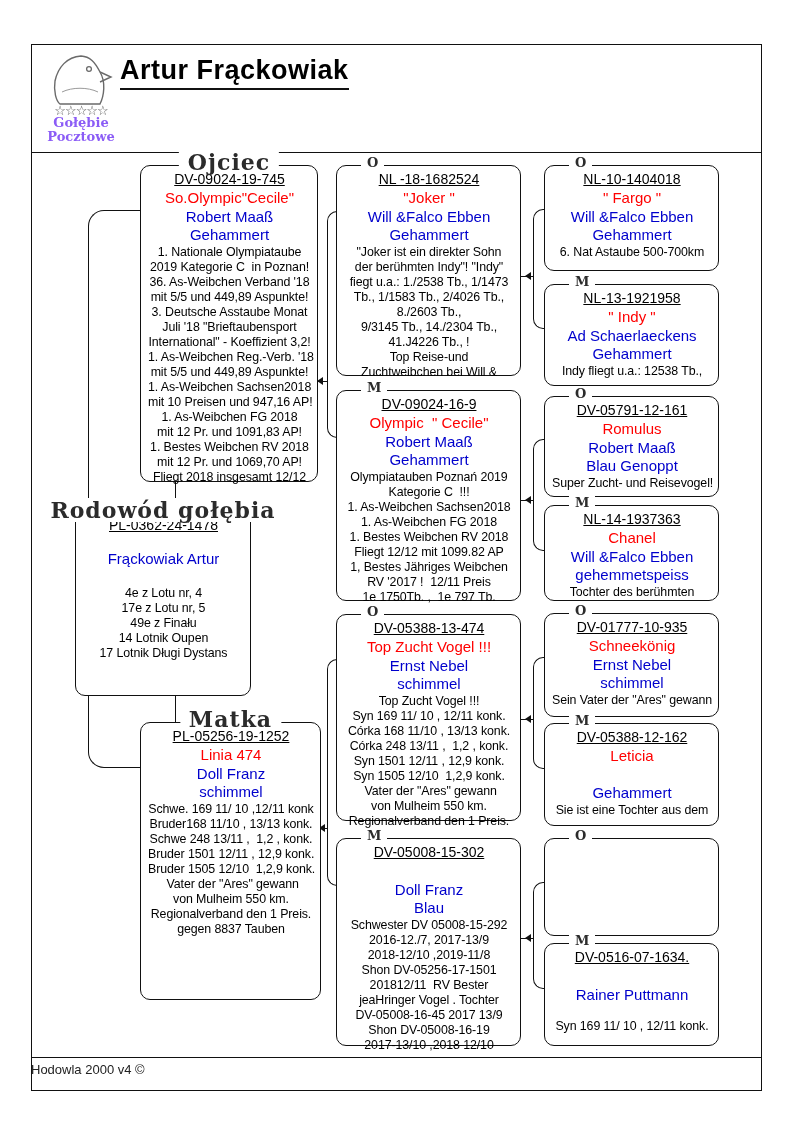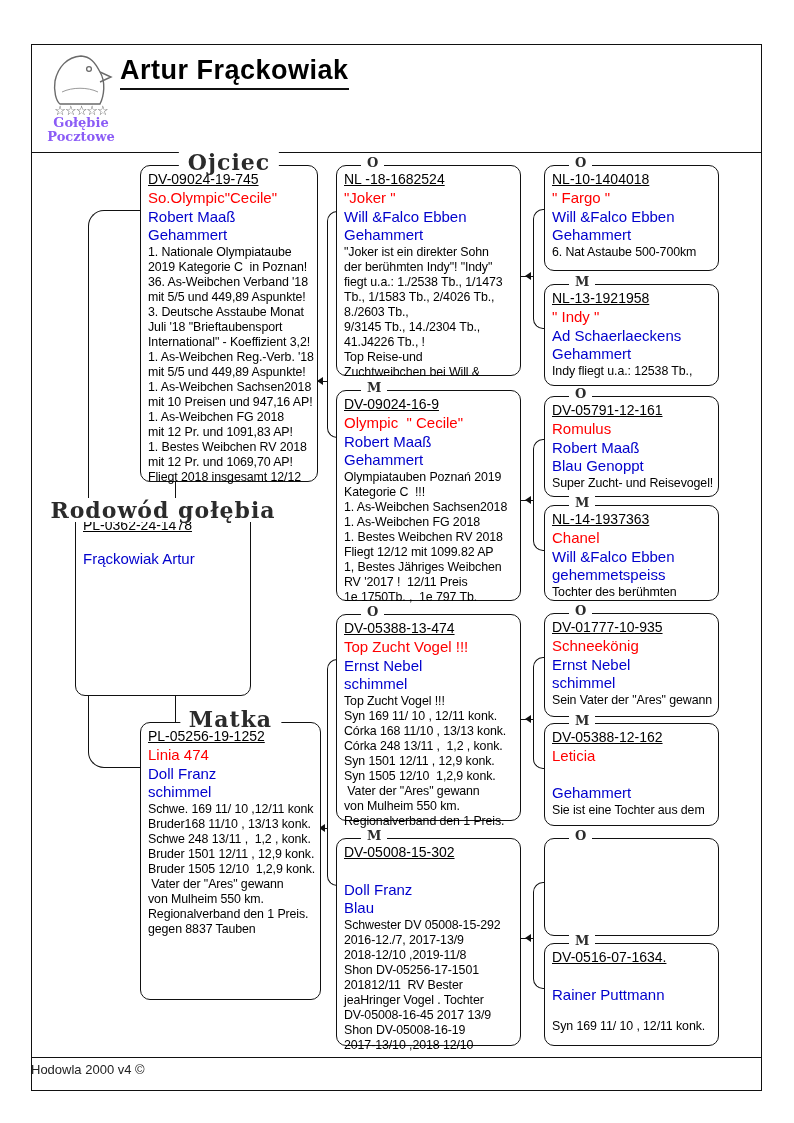--- a/index.html
+++ b/index.html
@@ -26,21 +26,21 @@
   
   .conn { position:absolute; }
   .bracket { border-left:1.6px solid #111; border-top:1.6px solid #111; border-bottom:1.6px solid #111;
              border-top-left-radius:10px; border-bottom-left-radius:10px; }
   .bracket-big { border-top-left-radius:16px; border-bottom-left-radius:16px; }
   .hstub { border-top:1.6px solid #111; height:0; }
   .vstub { border-left:1.6px solid #111; width:0; }
   .arrow-left { width:0; height:0; border-top:4.5px solid transparent; border-bottom:4.5px solid transparent; border-right:6px solid #111; }
 
   
-  .pbox { position:absolute; background:#fff; border:1.6px solid #111; border-radius:10px; padding:3px 6px 0 7px; box-sizing:border-box; }
+  .pbox { position:absolute; background:#fff; border:1.6px solid #111; border-radius:10px; padding:3px 6px 0 7px; box-sizing:border-box;text-align:center; }
   .pbox-label { position:absolute; background:#fff; font-family:"DejaVu Serif", serif; font-weight:bold; color:#2b2b2b; white-space:nowrap; }
   .pbox-label--big { top:-16px; left:50%; transform:translateX(-50%); font-size:22px; line-height:24px; padding:0 9px; letter-spacing:1px; }
   .pbox-label--small { top:-10px; left:24px; font-size:13px; line-height:14px; padding:0 6px; }
   .pbox-ring { font-size:14px; font-weight:normal; line-height:20px; min-height:20px; text-decoration:underline; white-space:pre; }
   .pbox-name { font-size:15px; line-height:18.5px; min-height:18.5px; color:#ff0000; white-space:pre; }
   .owner-line { font-size:15px; line-height:18.5px; min-height:18.5px; color:#0000cc; white-space:pre; }
   .note-line { font-size:12.4px; line-height:15px; min-height:15px; white-space:pre; letter-spacing:-0.1px; }
 
   
   .pbox--ojciec  { left:140px; top:165px; width:178px; height:317px; }
@@ -116,20 +116,27 @@
   <div class="conn hstub" style="left:521px; top:938px; width:12px;"></div>
   <div class="conn arrow-left" style="left:525px; top:934px;"></div>
 
   <div id="boxes-root">
       <div class="pbox pbox--subject">
     <span class="pbox-label pbox-label--big">Rodowód gołębia</span>
     <div class="pbox-ring">PL-0362-24-1478</div>
 
     <div class="pbox-owners">
           <div class="owner-line">Frąckowiak Artur</div>
+        </div>
+    <div class="pbox-notes">
+          <div class="note-line">4e z Lotu nr, 4</div>
+          <div class="note-line">17e z Lotu nr, 5</div>
+          <div class="note-line">49e z Finału</div>
+          <div class="note-line">14 Lotnik Oupen</div>
+          <div class="note-line">17 Lotnik Długi Dystans</div>
         </div>
   </div>
       <div class="pbox pbox--ojciec">
     <span class="pbox-label pbox-label--big">Ojciec</span>
     <div class="pbox-ring">DV-09024-19-745</div>
     <div class="pbox-name">So.Olympic"Cecile"</div>
     <div class="pbox-owners">
           <div class="owner-line">Robert Maaß</div>
           <div class="owner-line">Gehammert</div>
         </div>

